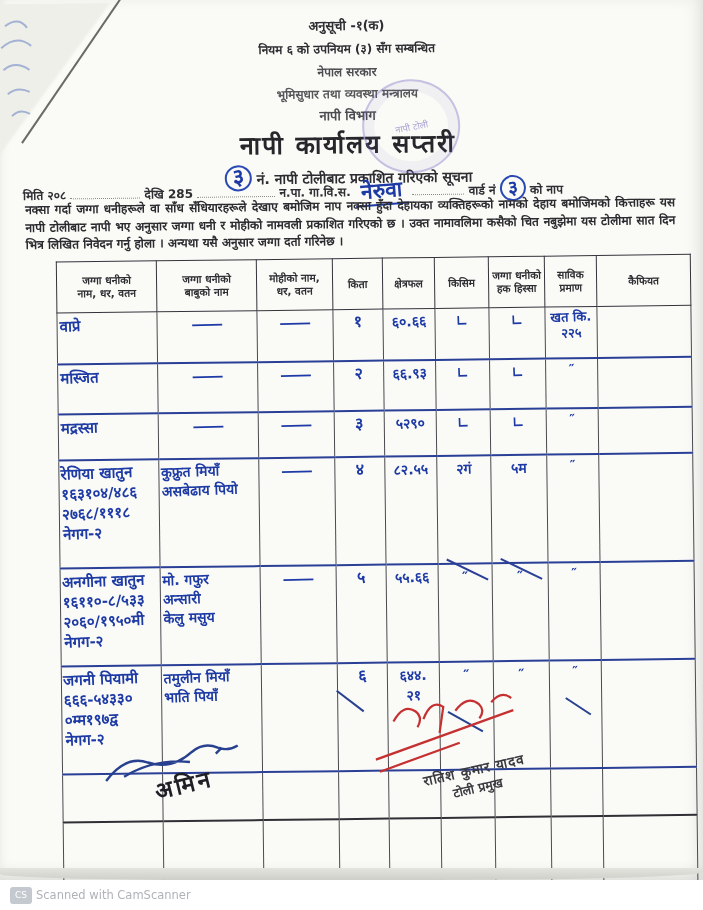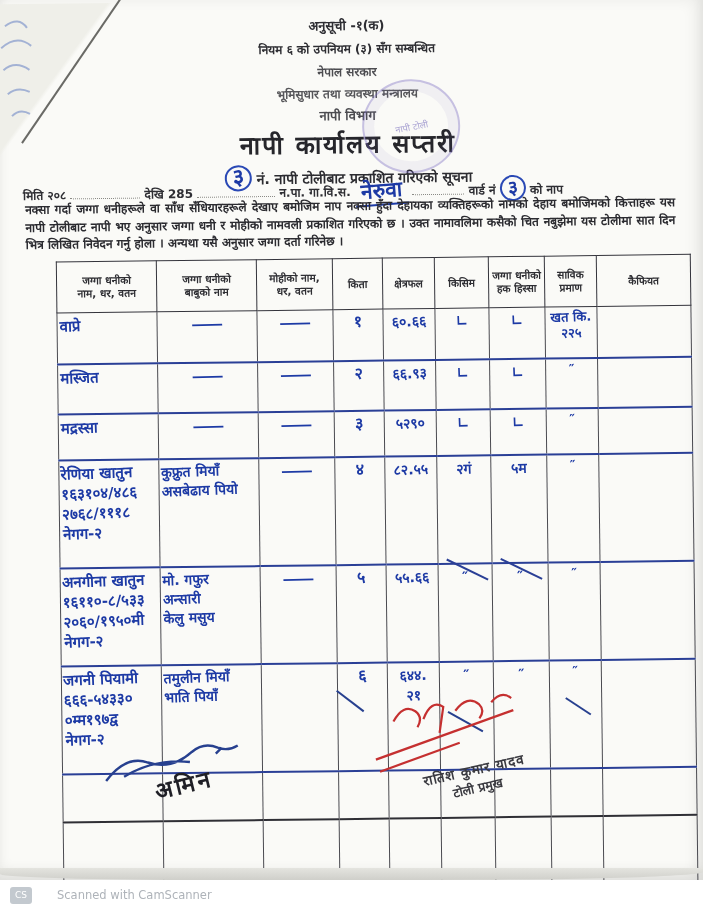--- a/index.html
+++ b/index.html
@@ -81,21 +81,21 @@
   .m3{left:560px;top:708px;width:30px;transform:rotate(34deg);}
 
   
   .paper-edge{position:absolute;left:0;top:868px;width:703px;height:12px;
               background:linear-gradient(#e4e4df,#cfcfca);border-radius:0 0 40% 30%/0 0 8px 6px;}
   .cam-bar{position:absolute;left:0;top:880px;width:703px;height:30px;background:#ffffff;
            display:flex;align-items:center;}
   .cs-badge{display:inline-flex;align-items:center;justify-content:center;width:22px;height:17px;
             background:#c3c9cf;color:#fff;font-size:9px;font-weight:normal;border-radius:3px;
             margin-left:10px;}
-  .cs-text{margin-left:25px;font-size:11.5px;color:#aeb3b9;}
+  .cs-text{margin-left:4px;font-size:11.5px;color:#aeb3b9;}
 </style>
 </head>
 <body>
 
 <div class="page">
   <div class="paper">
     <div class="tilt">
 
       <div class="dogear">
         <svg width="90" height="140" viewBox="0 0 90 140">

